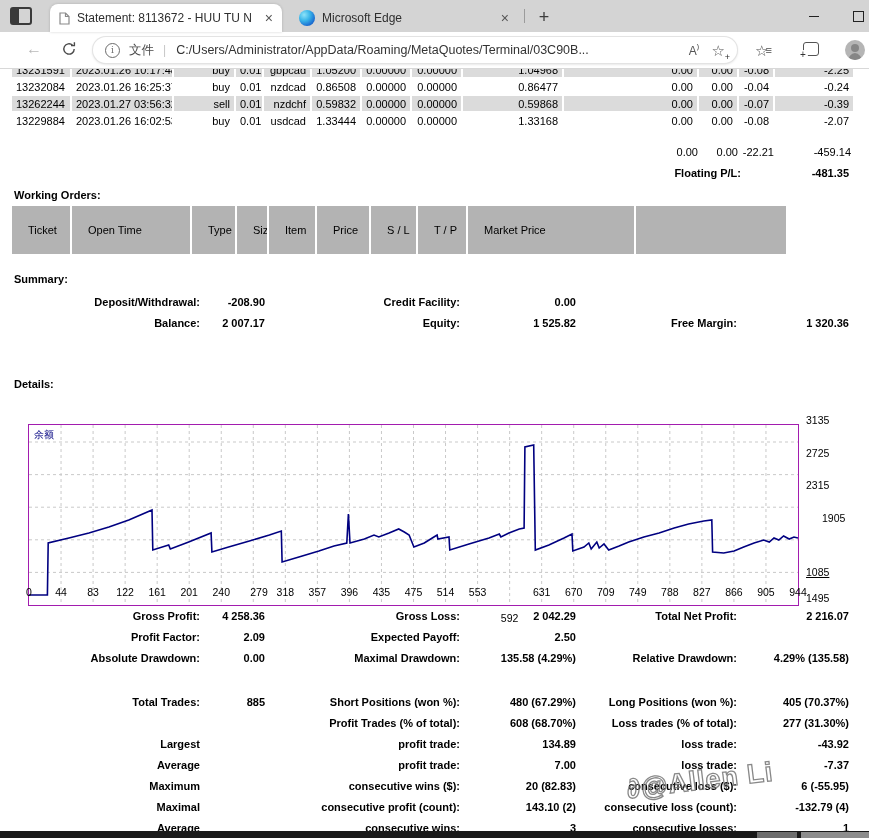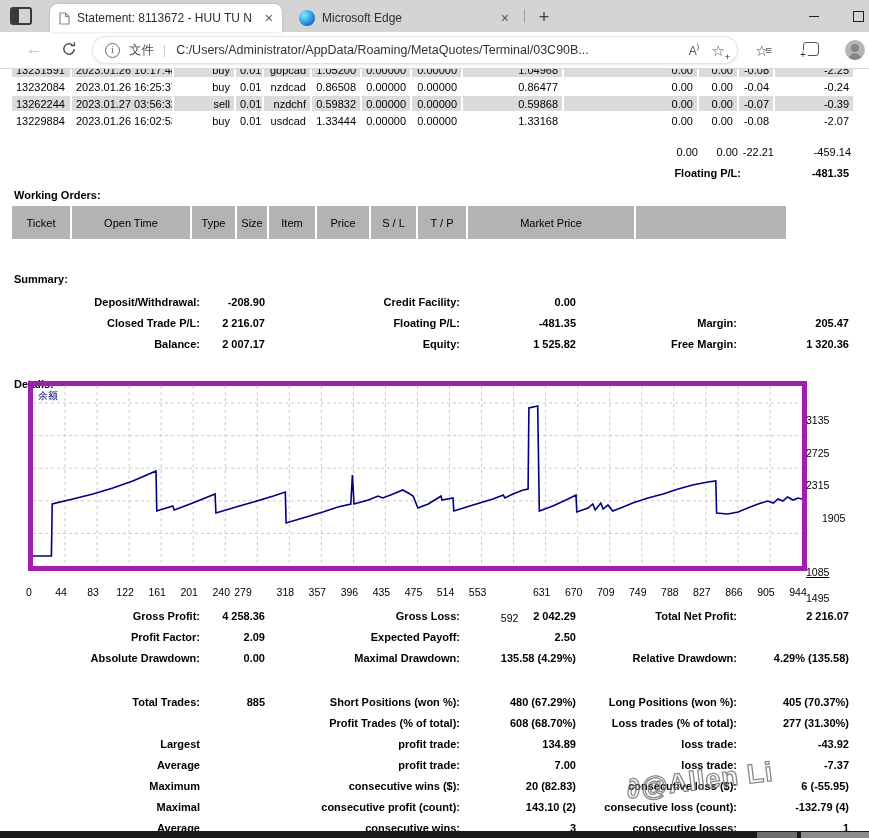--- a/index.html
+++ b/index.html
@@ -54,26 +54,26 @@
   table{border-collapse:separate}
   .trades{position:absolute;left:10px;top:60px;width:845px;table-layout:fixed;border-spacing:2px 2px;font-size:11px}
   .trades td{height:15px;padding:0 4px;white-space:nowrap;overflow:hidden}
   .trades tr.shaded td{background:#dbdbdb}
   .trades td.num{text-align:right}
   .abs{position:absolute;white-space:nowrap}
   .r{text-align:right}
   .b{font-weight:bold}
 
   .wo-table{position:absolute;left:10px;top:206px;width:778px;table-layout:fixed;border-spacing:2px 0;font-size:11px}
-  .wo-table td{background:#b3b3b3;text-align:center;height:33px;padding:0;white-space:nowrap;overflow:hidden}
+  .wo-table td{background:#b3b3b3;height:16px;padding:16px;white-space:nowrap;overflow:hidden}
 
   .kv{position:absolute;left:0;width:849px;table-layout:fixed;border-spacing:0;font-size:11px}
   .kv td{text-align:right;font-weight:bold;height:21px;padding:0;white-space:nowrap;overflow:hidden;vertical-align:middle}
 
-  .chart{position:absolute;left:28px;top:381px;width:769px;height:180px;border:5px solid #a21caf}
+  .chart{position:absolute;left:28px;top:424px;width:769px;height:180px;border:1px solid #a21caf}
   .legend{position:absolute;left:5px;top:3px;font-size:10px;color:#000080;z-index:2}
   .ylab{position:absolute;left:806px;font-size:10.5px}
   .xlab{position:absolute;top:586px;font-size:10.5px;transform:translateX(-50%)}
 
   .wm{position:absolute;left:626px;top:758px;width:270px;font-size:27px;font-weight:bold;letter-spacing:1px;
       color:rgba(255,255,255,.08);-webkit-text-stroke:1.3px rgba(115,115,115,.85);
       transform:rotate(-7deg);z-index:8;pointer-events:none}
 
   .taskband{position:absolute;left:0;top:831px;width:869px;height:7px;background:#1a1a1a;z-index:9}
   .tb1{position:absolute;left:757px;top:1px;width:40px;height:6px;background:#6e6e6e}
@@ -263,28 +263,20 @@
     <span class="abs b" style="left:14px;top:273px">Summary:</span>
     <table class="kv" id="summary-table" style="top:291px">
         <tbody>
           <tr>
             <td style="width: 200px;">Deposit/Withdrawal:</td>
             <td style="width: 65px;">-208.90</td>
             <td style="width: 195px;">Credit Facility:</td>
             <td style="width: 116px;">0.00</td>
             <td style="width: 161px;"></td>
             <td style="width: 112px;"></td>
-          </tr>
-          <tr>
-            <td style="width: 200px;">Closed Trade P/L:</td>
-            <td style="width: 65px;">2 216.07</td>
-            <td style="width: 195px;">Floating P/L:</td>
-            <td style="width: 116px;">-481.35</td>
-            <td style="width: 161px;">Margin:</td>
-            <td style="width: 112px;">205.47</td>
           </tr>
           <tr>
             <td style="width: 200px;">Balance:</td>
             <td style="width: 65px;">2 007.17</td>
             <td style="width: 195px;">Equity:</td>
             <td style="width: 116px;">1 525.82</td>
             <td style="width: 161px;">Free Margin:</td>
             <td style="width: 112px;">1 320.36</td>
           </tr>
         </tbody>
@@ -334,21 +326,21 @@
         <span class="ylab" style="top: 566px; text-decoration: underline;">1085</span>
       </div>
     <div id="xlabels">
         <span class="xlab" style="left: 29px;">0</span>
         <span class="xlab" style="left: 61.0417px;">44</span>
         <span class="xlab" style="left: 93.0833px;">83</span>
         <span class="xlab" style="left: 125.125px;">122</span>
         <span class="xlab" style="left: 157.167px;">161</span>
         <span class="xlab" style="left: 189.208px;">201</span>
         <span class="xlab" style="left: 221.25px;">240</span>
-        <span class="xlab" style="left: 243px;">279</span>
+        <span class="xlab" style="left: 259px;">279</span>
         <span class="xlab" style="left: 285.333px;">318</span>
         <span class="xlab" style="left: 317.375px;">357</span>
         <span class="xlab" style="left: 349.417px;">396</span>
         <span class="xlab" style="left: 381.458px;">435</span>
         <span class="xlab" style="left: 413.5px;">475</span>
         <span class="xlab" style="left: 445.542px;">514</span>
         <span class="xlab" style="left: 477.583px;">553</span>
         <span class="xlab" style="left: 509.625px; margin-top: 26px;">592</span>
         <span class="xlab" style="left: 541.667px;">631</span>
         <span class="xlab" style="left: 573.708px;">670</span>

